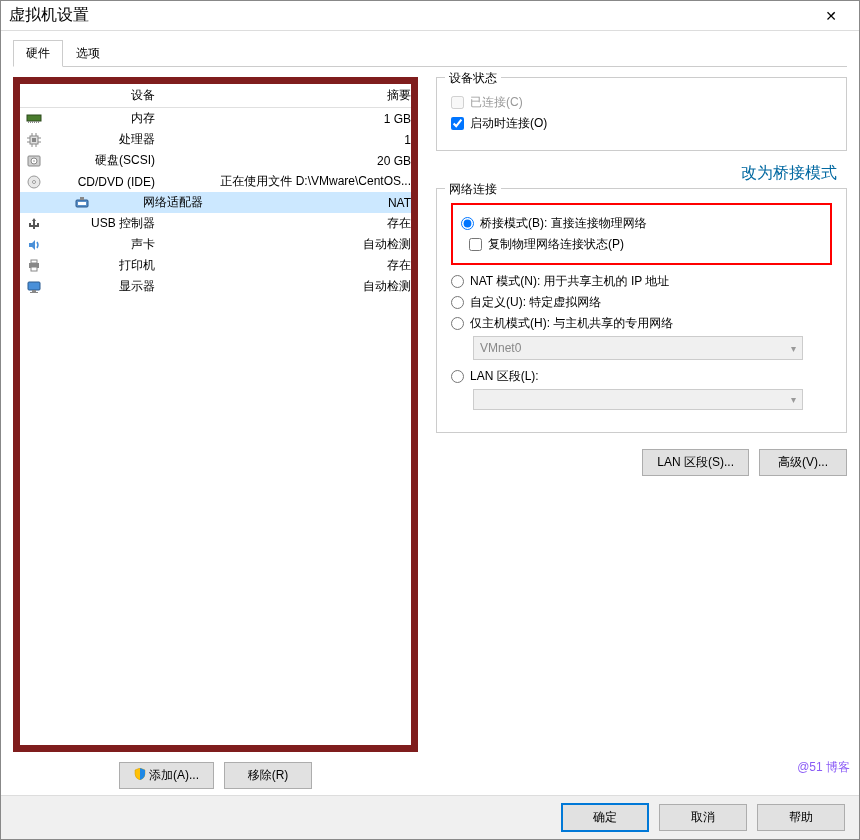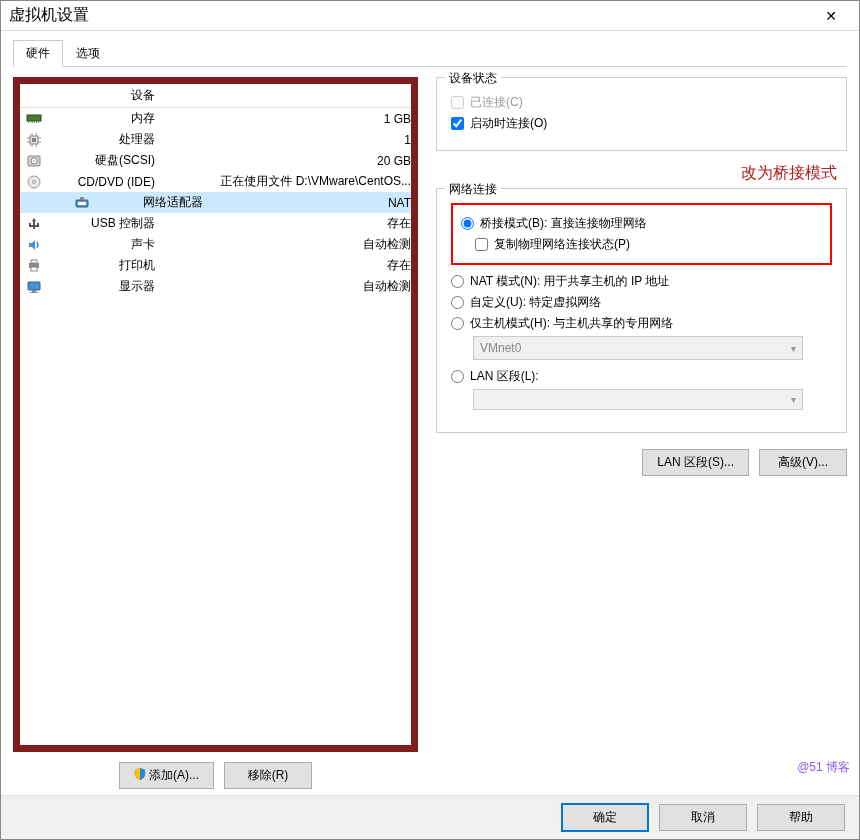--- a/index.html
+++ b/index.html
@@ -26,24 +26,24 @@
     .row-summary { flex: 1; padding-left: 4px; white-space: nowrap; overflow: hidden; text-overflow: ellipsis; }
     .left-buttons { display: flex; justify-content: center; gap: 10px; padding: 10px 0 6px 0; }
     .btn { background: #e1e1e1; border: 1px solid #adadad; padding: 4px 14px; cursor: pointer; font-family: inherit; font-size: 12px; min-width: 88px; }
     .shield { display: inline-block; width: 12px; height: 12px; margin-right: 3px; vertical-align: -1px; }
     .right-panel { flex: 1; display: flex; flex-direction: column; }
     .groupbox { border: 1px solid #ccc; padding: 12px 14px 14px 14px; position: relative; margin-bottom: 12px; }
     .groupbox-title { position: absolute; top: -8px; left: 8px; background: #fff; padding: 0 4px; font-size: 12px; }
     .chk-row, .rad-row { display: flex; align-items: center; margin: 4px 0; }
     .chk-row input, .rad-row input { margin-right: 6px; }
     .chk-row.disabled { color: #999; }
-    .sub-row { margin-left: 14px; }
+    .sub-row { margin-left: 8px; }
     .select-box { width: 100%; background: #f0f0f0; border: 1px solid #ccc; padding: 4px 6px; color: #888; display: flex; justify-content: space-between; align-items: center; margin: 4px 0 8px 22px; max-width: 330px; }
     .chev { font-size: 10px; color: #999; }
-    .annotation { color: #b91c1c; font-size: 16px; text-align: right; padding-right: 10px; margin-bottom: 4px; }
+    .annotation { color: #0369a1; font-size: 16px; text-align: right; padding-right: 10px; margin-bottom: 4px; }
     .highlight-box { border: 2px solid #ff0000; padding: 6px 8px; margin: 2px 0 8px 0; }
     .bottom-btns { display: flex; justify-content: flex-end; gap: 10px; padding: 4px 0 6px 0; }
     .footer { height: 44px; border-top: 1px solid #ddd; display: flex; justify-content: flex-end; align-items: center; gap: 10px; padding: 0 14px; background: #f0f0f0; }
     .btn.primary { border: 2px solid #0078d7; background: #e1e1e1; }
     .watermark { position: absolute; right: 10px; bottom: 64px; color: #8b5cf6; font-size: 12px; }
     svg { display: block; }
   </style>
 </head>
 <body>
 
@@ -57,20 +57,21 @@
     <div class="tabs">
       <div class="tab active">硬件</div>
       <div class="tab">选项</div>
     </div>
 
     <div class="panel-row">
       <div class="left-panel">
         <div class="device-list">
           <div class="list-header">
             <div class="col-device">设备</div>
+            <div class="col-summary">摘要</div>
           </div>
           <div class="list-body" id="device-rows">
               <div class="list-row">
                 <div class="row-icon">
                   <svg width="16" height="12" viewBox="0 0 16 12">
                     <rect x="1" y="2" width="14" height="6" fill="#4a7c2e" stroke="#2d4a1c"></rect>
                     <rect x="2" y="8" width="1" height="2" fill="#888"></rect>
                     <rect x="4" y="8" width="1" height="2" fill="#888"></rect>
                     <rect x="6" y="8" width="1" height="2" fill="#888"></rect>
                     <rect x="8" y="8" width="1" height="2" fill="#888"></rect>

